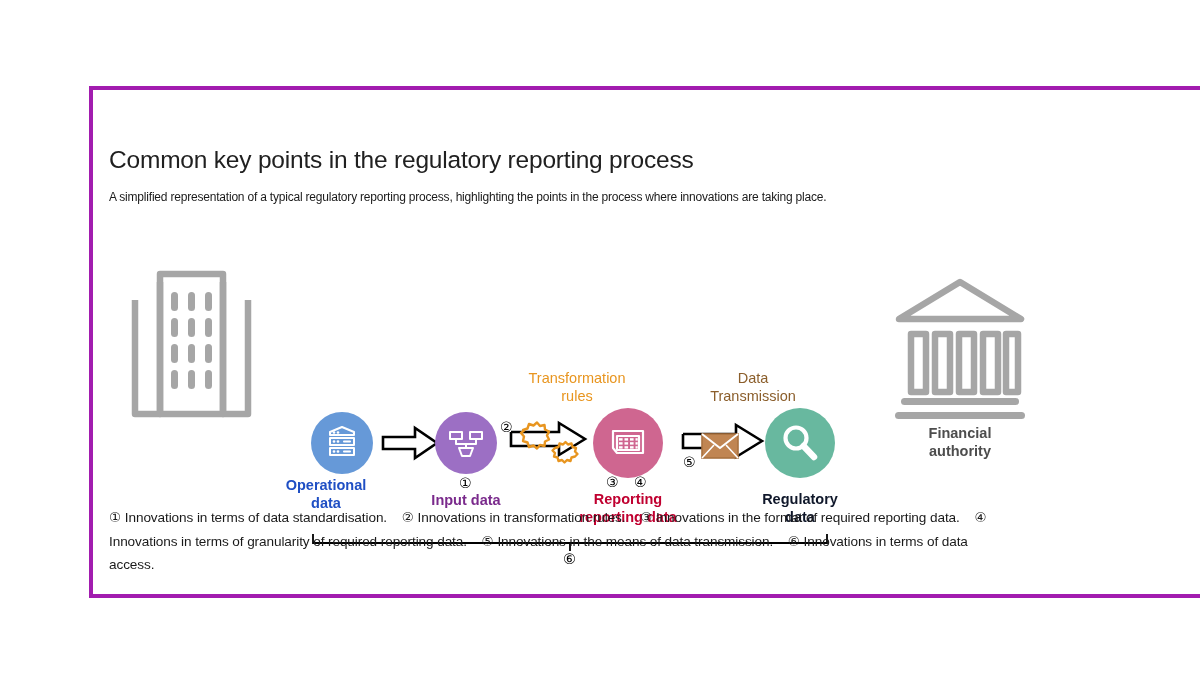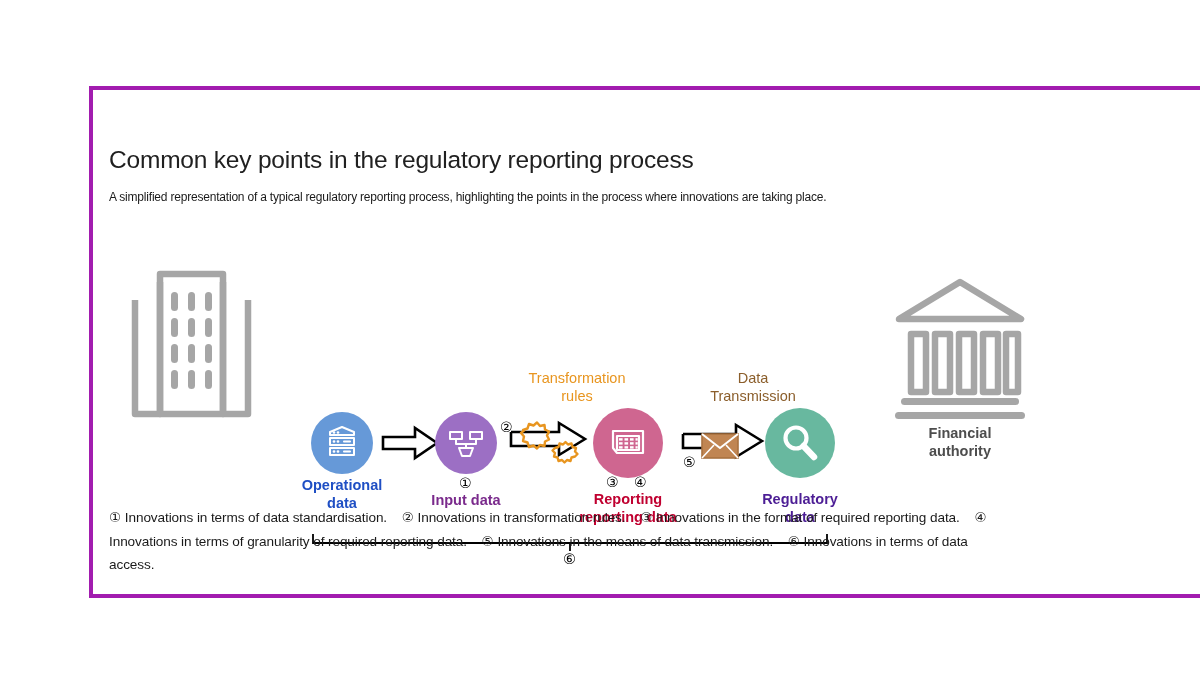--- a/index.html
+++ b/index.html
@@ -192,21 +192,21 @@
             <circle cx="16" cy="18.5" r="1.3"></circle>
           <circle cx="12" cy="28.5" r="1.3"></circle>
             <circle cx="16" cy="28.5" r="1.3"></circle>
           <rect x="21" y="17.6" width="8" height="1.8" rx="0.9"></rect>
           <rect x="21" y="27.6" width="8" height="1.8" rx="0.9"></rect>
           <circle cx="12" cy="9.5" r="1.3"></circle>
             <circle cx="16" cy="9.5" r="1.3"></circle>
         </g>
       </svg>
     </div>
-    <div class="node-label" style="left:179px; top:217px; width:140px; color:#1f4fc4;">
+    <div class="node-label" style="left:163px; top:217px; width:140px; color:#1f4fc4;">
       <div>Operational</div>
       <div>data</div>
     </div>
 
     <svg style="position:absolute; left:288px; top:165px;" width="58" height="36" viewBox="0 0 58 36">
       <path d="M2,12 L34,12 L34,3 L56,18 L34,33 L34,24 L2,24 Z" fill="#ffffff" stroke="#000000" stroke-width="2.6" stroke-linejoin="miter"></path>
     </svg>
 
     <div class="circle" style="left:342px; top:152px; width:62px; height:62px; background:#9c6fc4;">
       <svg width="40" height="40" viewBox="0 0 40 40">
@@ -282,21 +282,21 @@
       </g>
     </svg>
     <span class="marker" style="left:590px; top:195px;">⑤</span>
 
     <div class="circle" style="left:672px; top:148px; width:70px; height:70px; background:#68b89f;">
       <svg width="46" height="46" viewBox="0 0 46 46">
         <circle cx="19" cy="18" r="10.5" fill="none" stroke="#ffffff" stroke-width="4.2"></circle>
         <path d="M26.5,26 L37,37" stroke="#ffffff" stroke-width="6.5" stroke-linecap="round"></path>
       </svg>
     </div>
-    <div class="node-label" style="left:642px; top:231px; width:130px; color:#4c1d95;">
+    <div class="node-label" style="left:642px; top:231px; width:130px; color:#0f172a;">
       <div>Regulatory</div>
       <div>data</div>
     </div>
 
     <svg style="position:absolute; left:218px; top:272px;" width="518" height="22" viewBox="0 0 518 22">
       <path d="M2,2 L2,11 L516,11 L516,2 M259,11 L259,19" fill="none" stroke="#000000" stroke-width="1.8"></path>
     </svg>
     <span class="marker" style="left:470px; top:292px; font-size:14.5px;">⑥</span>
 
   </div>

